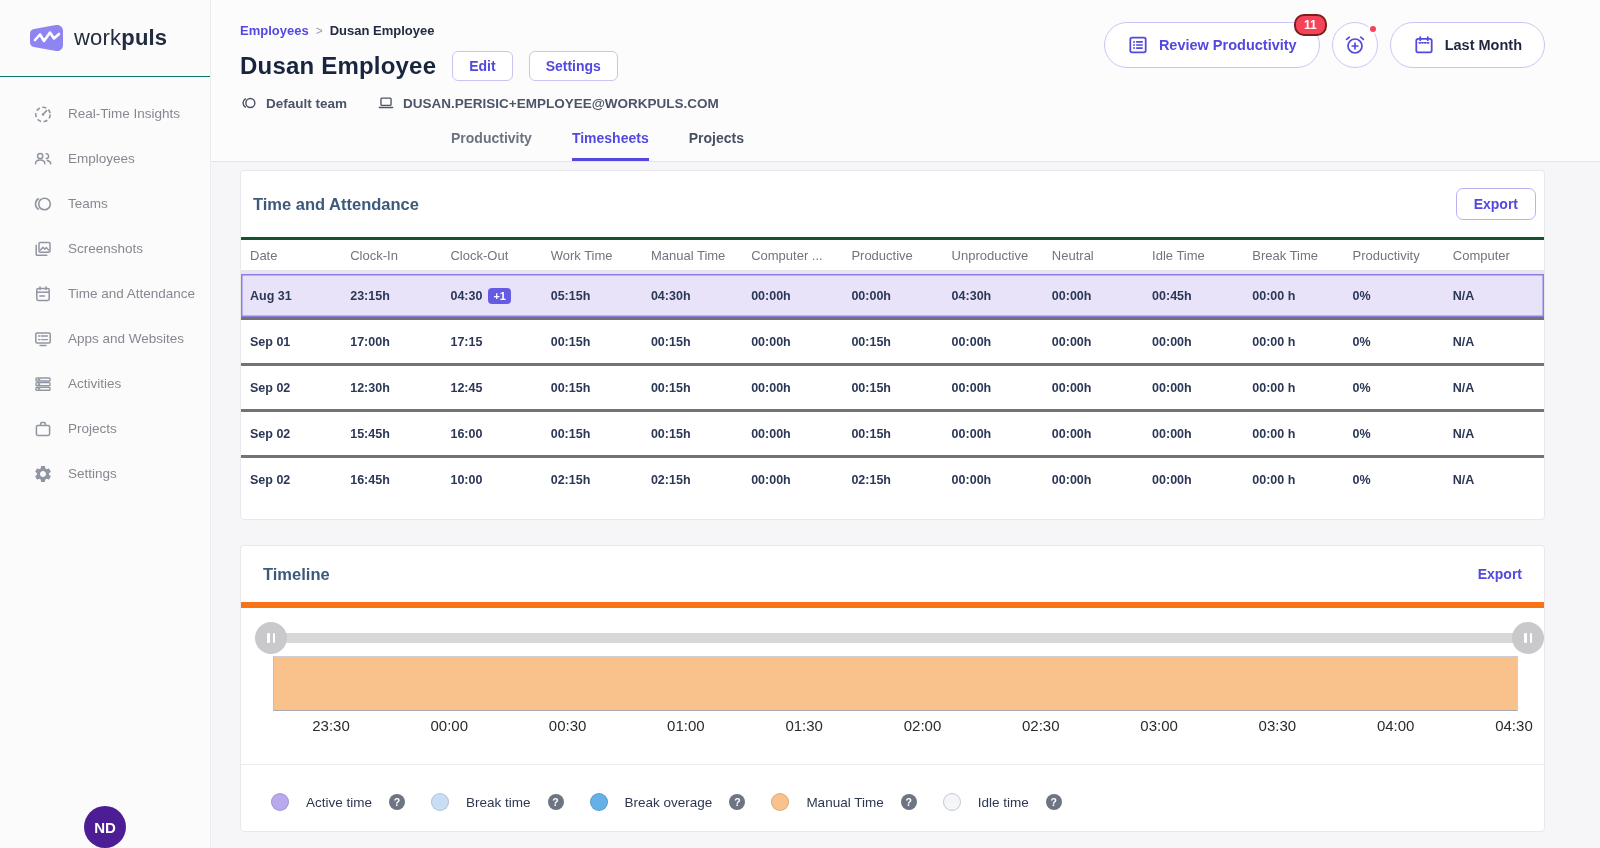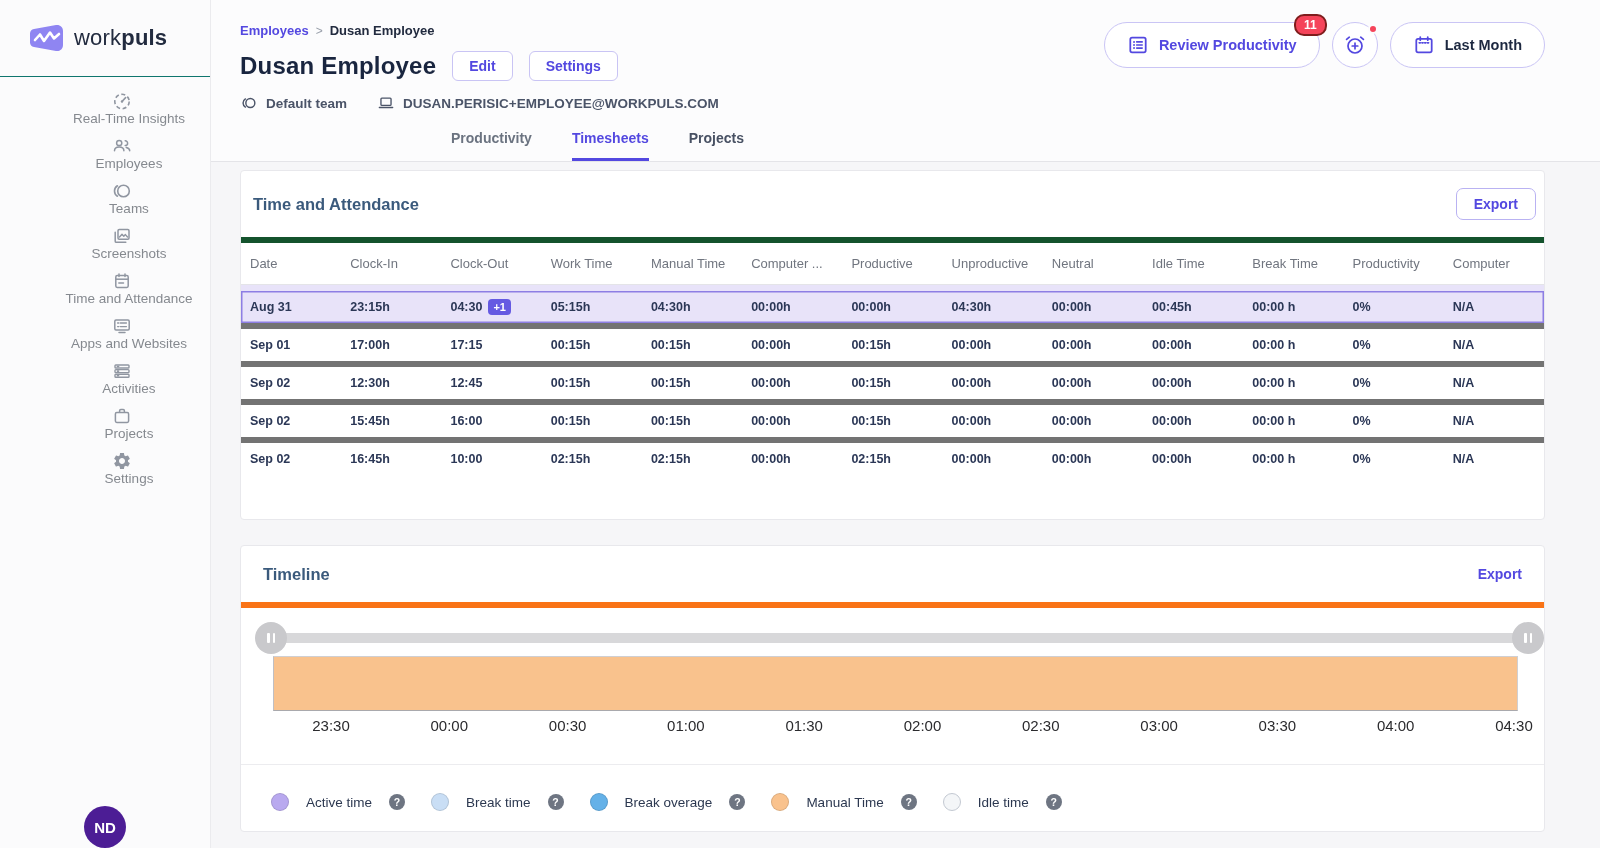--- a/index.html
+++ b/index.html
@@ -7,21 +7,21 @@
   body { font-family:"Liberation Sans","DejaVu Sans",sans-serif; background:#f6f6f8; color:#2b3756; }
   .app { display:flex; width:1600px; height:848px; }
 
   
   .sidebar { width:211px; height:848px; background:#fbfbfc; border-right:1px solid #ebebee; position:relative; flex:none; }
   .logo-row { height:77px; display:flex; align-items:center; padding-left:30px; border-bottom:1px solid #0f766e; cursor:pointer; }
   .logo-mark { width:34px; height:30px; margin-right:10px; }
   .logo-text { font-size:22px; color:#222b3f; letter-spacing:.2px; }
   .logo-text b { font-weight:700; }
   .nav { padding-top:14px; }
-  .nav-item { height:45px; display:flex; align-items:center; padding-left:33px; cursor:pointer;flex-direction:column; }
+  .nav-item { height:45px; display:flex; align-items:center; padding-left:33px; cursor:pointer; }
   .nav-item svg { width:20px; height:20px; flex:none; }
   .nav-item span.lbl { margin-left:15px; font-size:13.5px; color:#85898f; }
   .avatar { position:absolute; left:84px; top:806px; width:42px; height:42px; border-radius:50%;
             background:#4c1d95; color:#fff; font-weight:700; font-size:15px;
             display:flex; align-items:center; justify-content:center; cursor:pointer; }
 
   
   .main { flex:1; display:flex; flex-direction:column; }
   .page-header { background:#fcfcfd; border-bottom:1px solid #e4e4e8; height:162px; position:relative; padding-left:29px; flex:none; }
 
@@ -60,22 +60,22 @@
   .card { background:#fff; border:1px solid #e8e8ec; border-radius:4px; overflow:hidden; }
   .card-head { display:flex; align-items:center; justify-content:space-between; }
   .section-title { font-size:16.5px; font-weight:700; color:#3b5a7c; }
 
   
   .card-att { width:1305px; height:350px; }
   .card-att .card-head { height:66px; padding:0 8px 0 12px; }
   .export-btn { background:#fff; border:1px solid #b9b2f2; color:#5348e0; font-weight:700; font-size:14px;
                 border-radius:7px; padding:7px 17px; cursor:pointer; font-family:inherit; }
   .t-grid { width:100%; }
-  .t-row { display:grid; grid-template-columns:repeat(13,1fr); align-items:center; height:38px; border-top:6px solid #737373; cursor:pointer; }
-  .t-row.head { height:48px; border-top:6px solid #14532d; border-bottom:1px solid #e4e4e8; cursor:default; }
+  .t-row { display:grid; grid-template-columns:repeat(13,1fr); align-items:center; height:46px; border-top:3px solid #737373; cursor:pointer; }
+  .t-row.head { height:34px; border-top:3px solid #14532d; border-bottom:1px solid #e4e4e8; cursor:default; }
   .t-cell { padding-left:9px; font-size:12.5px; font-weight:700; color:#2b3756; white-space:nowrap; overflow:hidden; display:flex; align-items:center; gap:6px; }
   .t-row.head .t-cell { font-weight:400; font-size:13px; color:#70757f; }
   .t-row.sel { background:#e8e3f9; box-shadow:inset 0 0 0 1.5px #8d7ee4; border-top-color:transparent; }
   .plus-badge { background:#655ae2; color:#fff; font-size:11px; font-weight:700; border-radius:4px; padding:2px 5px; }
 
   
   .card-tl { width:1305px; height:287px; margin-top:25px; position:relative; }
   .card-tl .card-head { height:62px; padding:0 22px; border-bottom:6px solid #f97316; }
   .export-link { color:#5348e0; font-weight:700; font-size:14px; cursor:pointer; }
 

